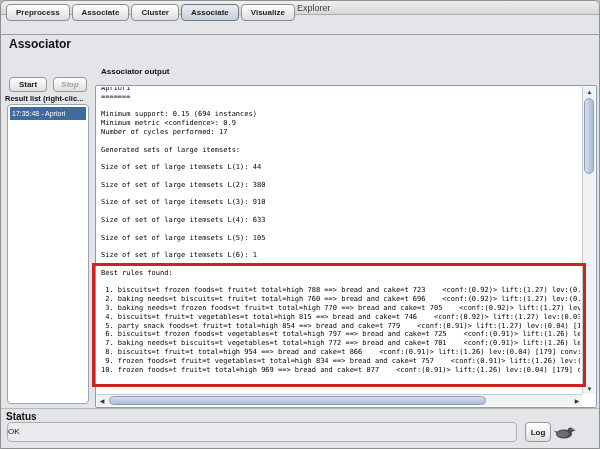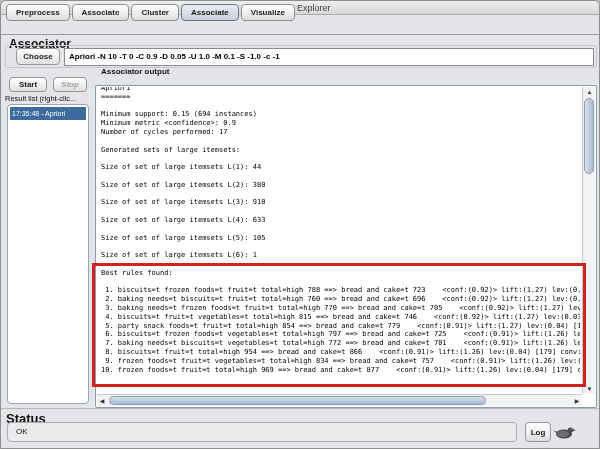--- a/index.html
+++ b/index.html
@@ -45,21 +45,21 @@
   .scheme-field{
     position:absolute; left:58px; top:2px; width:530px; height:18px;
     background:#fff; border:1px solid #8a8a8a; font-size:8px; line-height:16px;
     padding-left:4px; white-space:nowrap; overflow:hidden; color:#000;
   }
   .scheme-name{ font-weight:bold; }
   .scheme-params{ font-weight:bold; }
   
   .start-btn{ position:absolute; left:8px; top:76px; width:38px; height:15px; }
   .stop-btn{ position:absolute; left:52px; top:76px; width:34px; height:15px; color:#9aa0a6;font-style:italic; }
-  .list-label{ position:absolute; left:4px; top:93px; font-size:7.5px; font-weight:normal; color:#111; white-space:nowrap; }
+  .list-label{ position:absolute; left:4px; top:93px; font-size:7.5px; font-weight:bold; color:#111; white-space:nowrap; }
   .result-list{
     position:absolute; left:6px; top:103px; width:82px; height:300px;
     background:#fff; border:1px solid #9aa5b1; border-radius:4px; overflow:hidden; padding:2px;
   }
   .list-item{ height:13px; line-height:13px; font-size:7px; padding-left:2px; white-space:nowrap; }
   .list-item.selected{ background:#3e6b9d; color:#fff; }
   
   .output-label{ position:absolute; left:100px; top:66px; font-size:8px; font-weight:bold; color:#111; }
   .output-panel{
     position:absolute; left:94px; top:84px; width:502px; height:323px;
@@ -91,25 +91,25 @@
     background:linear-gradient(#d7e0ec,#a9bbd2); border:1px solid #8c9db7;
   }
   
   .red-annotation{
     position:absolute; left:91px; top:262px; width:494px; height:124px;
     border:3px solid #cf241e; pointer-events:none; z-index:5;
   }
   
   .status-sep{ position:absolute; left:0; top:407px; width:600px; height:2px;
     background:linear-gradient(#a6a6a6,#f4f4f4); }
-  .status-label{ position:absolute; left:5px; top:410px; font-size:13px; font-weight:bold; color:#111; }
+  .status-label{ position:absolute; left:5px; top:410px; font-size:10px; font-weight:bold; color:#111; }
   .status-box{
     position:absolute; left:6px; top:421px; width:510px; height:20px;
     border:1px solid #a9aeb4; border-radius:4px; background:#e9ebed;
-    font-size:8px; line-height:18px; padding-left:8px; color:#111;
+    font-size:8px; line-height:18px; padding-left:0; color:#111;
   }
   .log-btn{ position:absolute; left:524px; top:421px; width:26px; height:20px; }
   .weka-bird{ position:absolute; left:552px; top:424px; width:24px; height:15px; }
   .bird-count{ position:absolute; left:580px; top:427px; font-size:8px; color:#222;margin-left:40px; }
 </style>
 </head>
 <body>
 
 <div class="window">
 
@@ -125,24 +125,20 @@
   <div class="tabbar">
     <div class="tab">Preprocess</div>
     <div class="tab">Associate</div>
     <div class="tab">Cluster</div>
     <div class="tab active">Associate</div>
     <div class="tab">Visualize</div>
   </div>
   <div class="tabline"></div>
 
   <div class="section-label">Associator</div>
-  <div class="chooser-panel">
-    <button class="aqua-btn choose-btn">Choose</button>
-    <div class="scheme-field"><span class="scheme-name">Apriori</span><span class="scheme-params"> -N 10 -T 0 -C 0.9 -D 0.05 -U 1.0 -M 0.1 -S -1.0 -c -1</span></div>
-  </div>
 
   <button class="aqua-btn start-btn">Start</button>
   <button class="aqua-btn stop-btn">Stop</button>
   <div class="list-label">Result list (right-clic...</div>
   <div class="result-list">
     <div class="list-item selected">17:35:48 - Apriori</div>
   </div>
 
   <div class="output-label">Associator output</div>
   <div class="output-panel">

